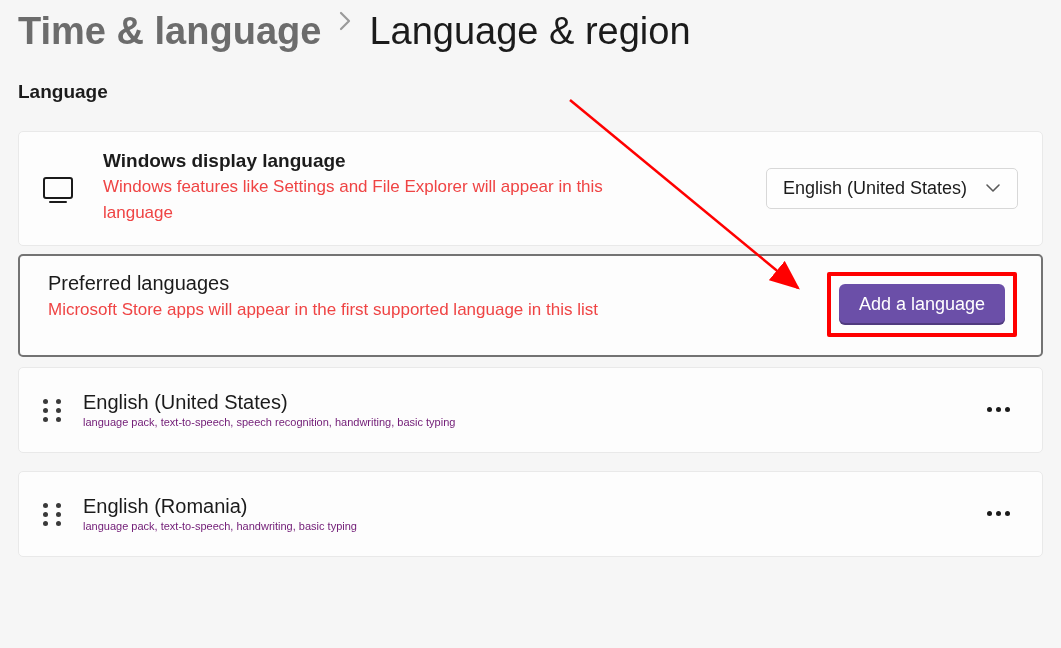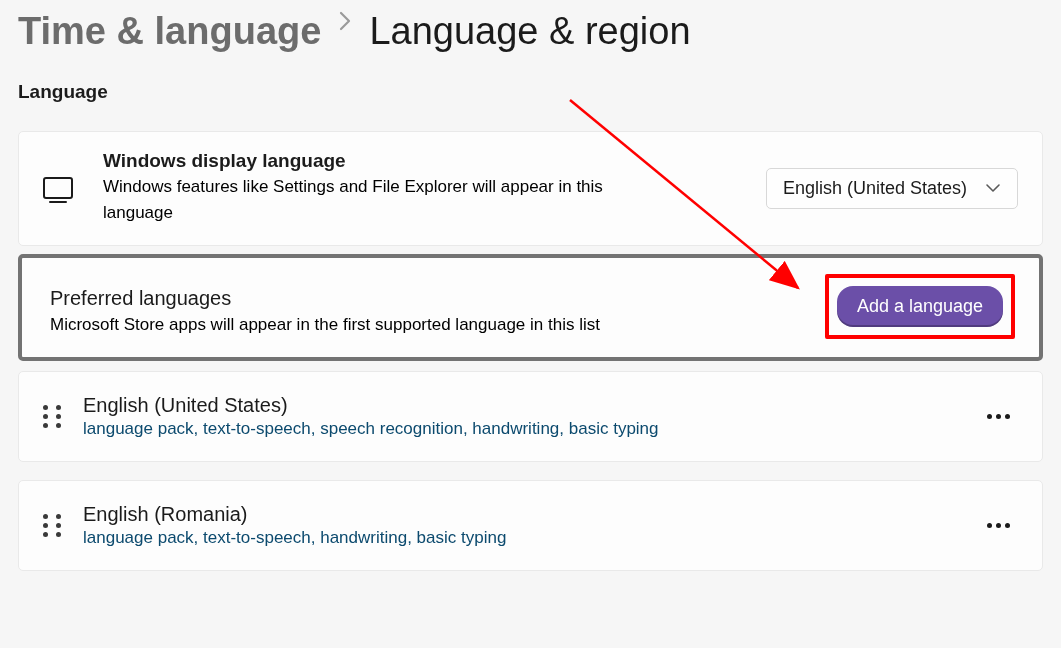--- a/index.html
+++ b/index.html
@@ -79,21 +79,21 @@
       margin-bottom: 2px;
     }
     .card-title-only {
       font-size: 20px;
       font-weight: 400;
       color: #1b1b1b;
       margin-bottom: 2px;
     }
     .card-sub {
       font-size: 17px;
-      color: #000000;
+      color: #ef4444;
       line-height: 1.55;
       max-width: 540px;
     }
     .dropdown {
       background: #fefefe;
       border: 1px solid #d8d8d8;
       border-radius: 5px;
       padding: 9px 16px;
       font-size: 18px;
       display: flex;
@@ -102,34 +102,34 @@
       cursor: pointer;
       box-shadow: 0 0 0 rgba(0,0,0,0);
     }
     .dropdown .chev {
       color: #5a5a5a;
       display: inline-flex;
     }
 
     .pref-card {
       background: #fdfdfd;
-      border: 4px solid #737373;
+      border: 2px solid #737373;
       border-radius: 5px;
       padding: 16px 24px 18px 28px;
       margin-bottom: 8px;
       display: flex;
-      align-items: flex-end;
+      align-items: flex-start;
     }
     .pref-text { flex: 1; }
 
     .add-btn {
       background: #6b4fa8;
       color: #fff;
       border: none;
-      border-radius: 16px;
+      border-radius: 6px;
       padding: 10px 20px;
       font-size: 18px;
       cursor: pointer;
       box-shadow: inset 0 -2px 0 rgba(0,0,0,0.25);
     }
     .highlight-box {
       border: 4px solid #ff0000;
       padding: 8px;
       border-radius: 2px;
       display: inline-block;
@@ -156,21 +156,21 @@
       cursor: grab;
     }
     .drag-handle span {
       width: 5px;
       height: 5px;
       background: #3a3a3a;
       border-radius: 50%;
     }
     .lang-text { flex: 1; }
     .lang-name { font-size: 20px; margin-bottom: 2px; }
-    .lang-features { font-size: 17px; color: #0c4a6e; }
+    .lang-features { font-size: 11px; color: #701a75; }
     .more-btn {
       width: 40px;
       height: 40px;
       display: flex;
       align-items: center;
       justify-content: center;
       gap: 4px;
       cursor: pointer;
       border-radius: 4px;
     }

